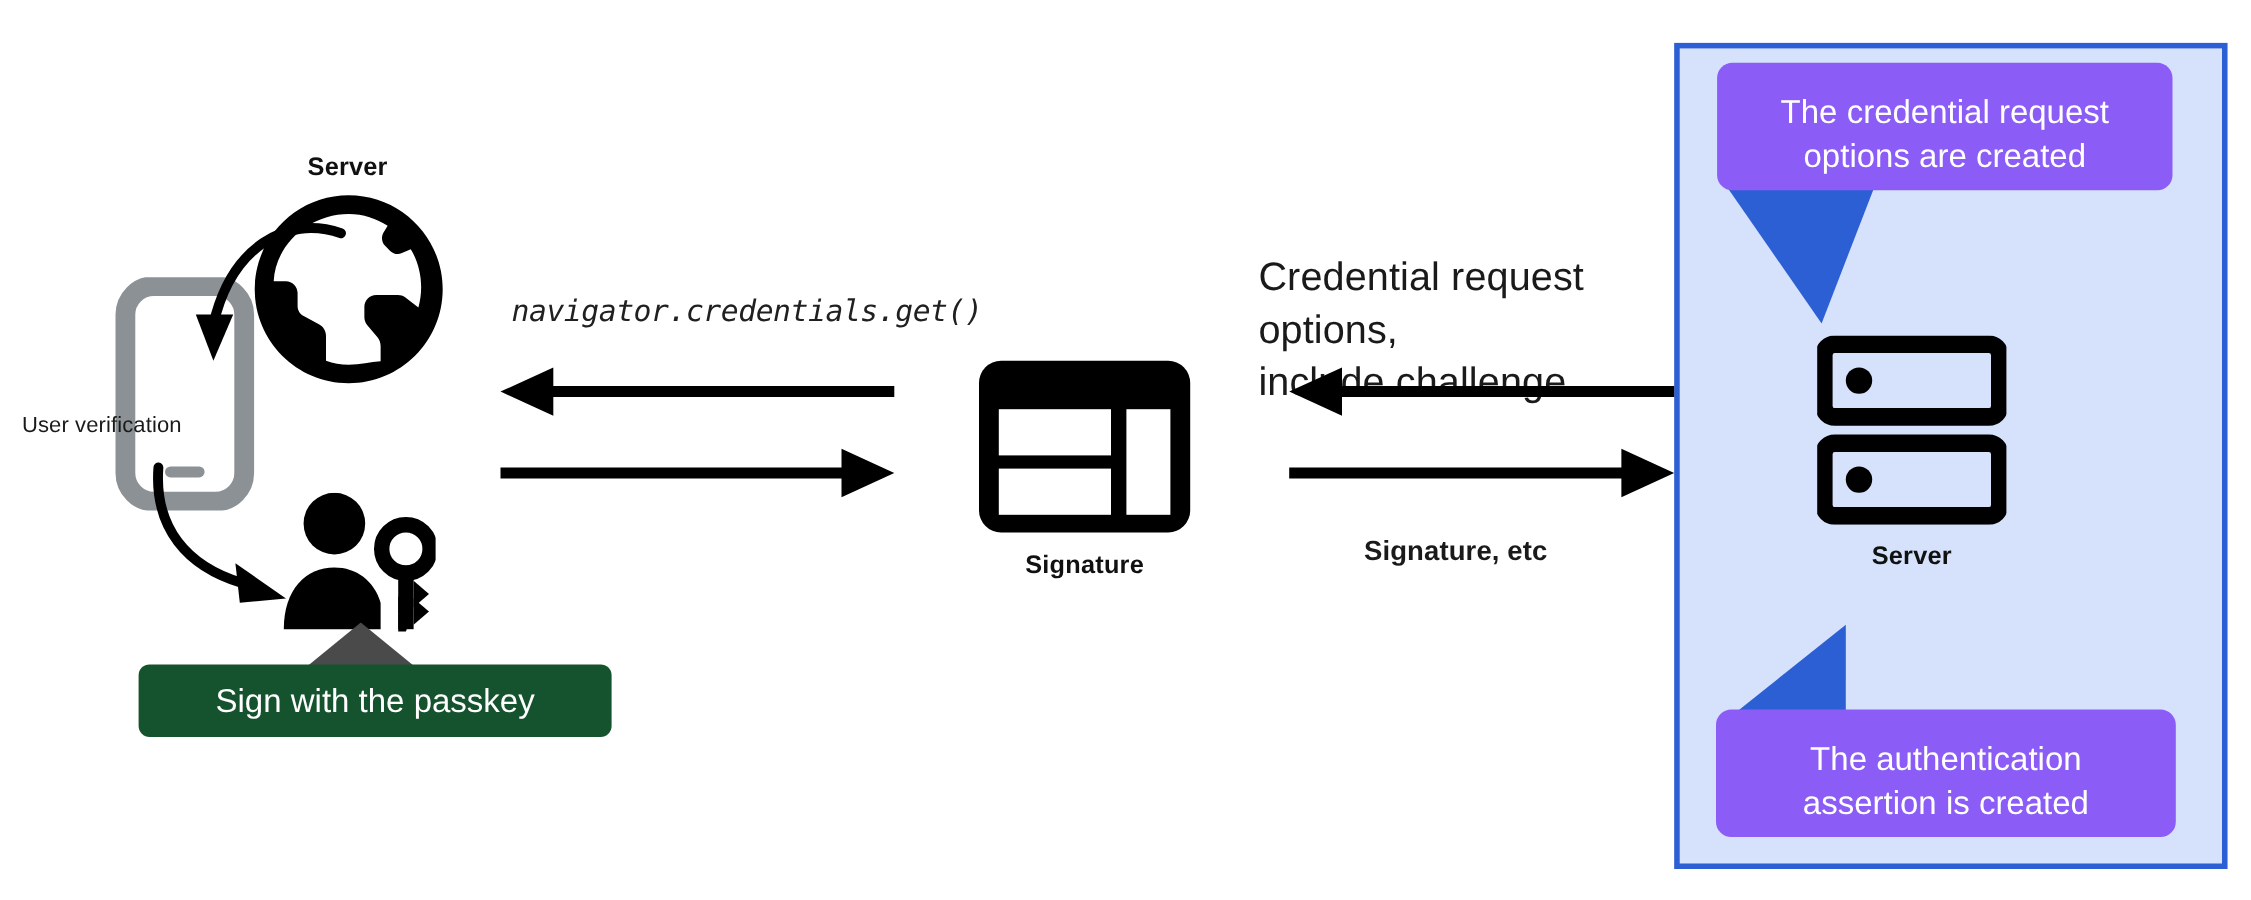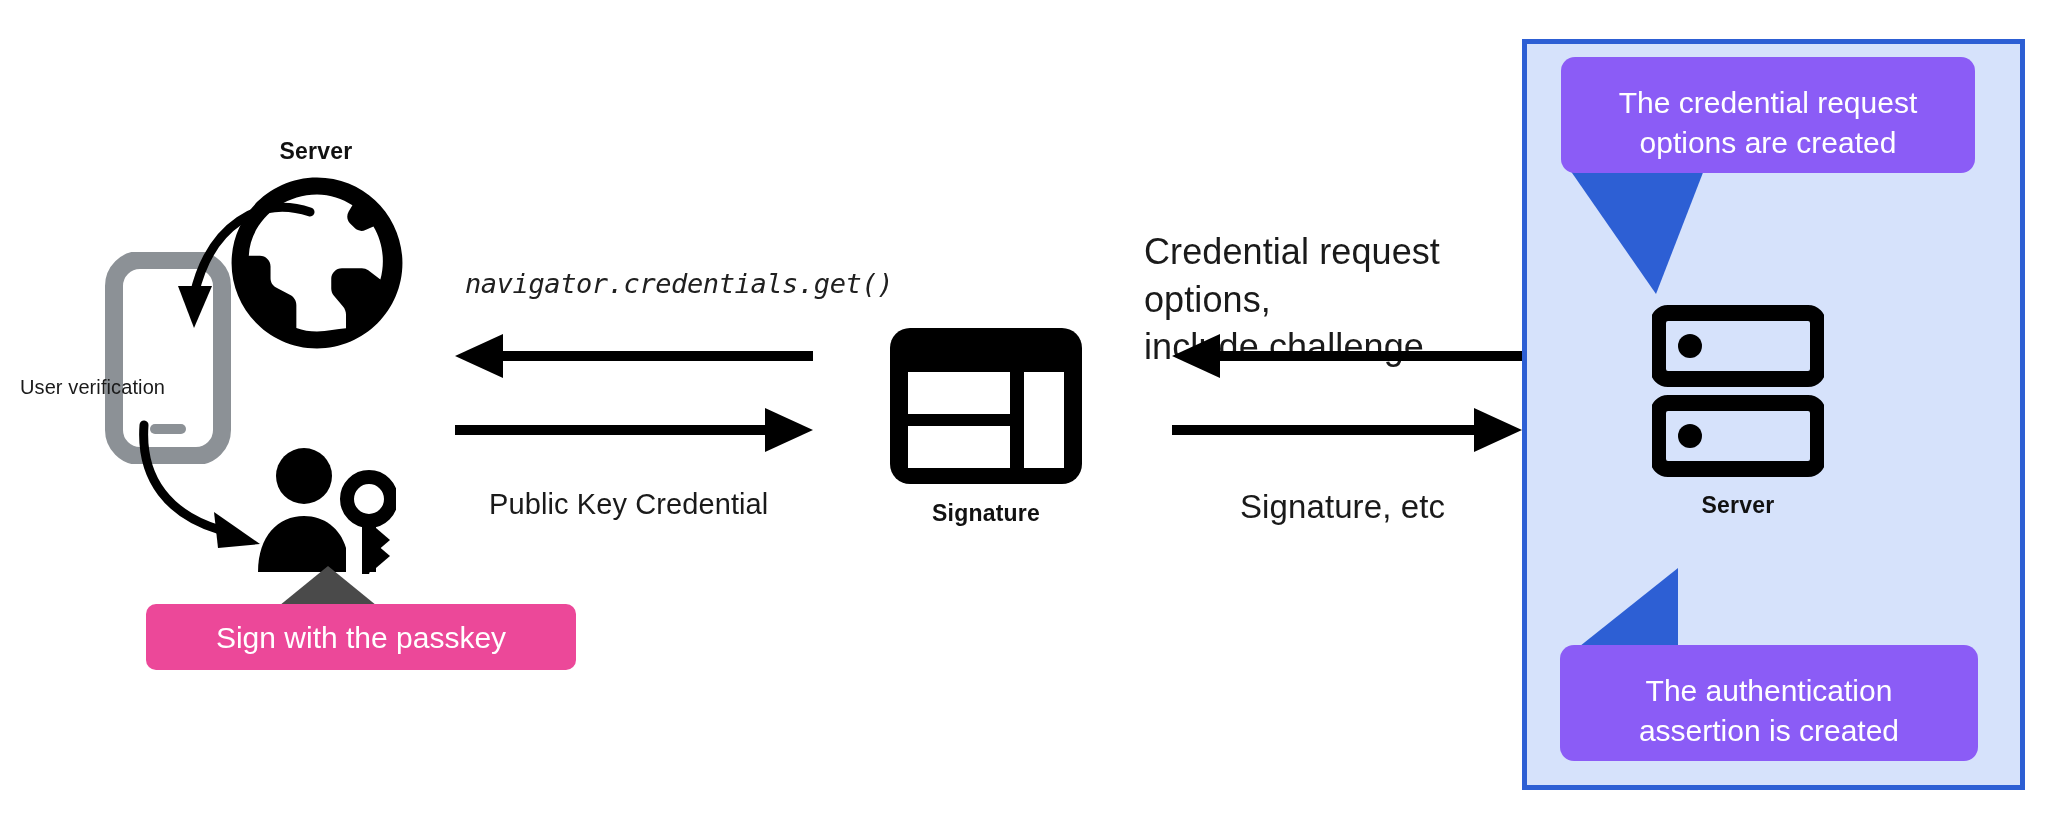--- a/index.html
+++ b/index.html
@@ -65,33 +65,32 @@
     text-align: center;
     display: flex;
     align-items: flex-end;
     justify-content: center;
     box-sizing: border-box;
     padding: 10px 18px;
     white-space: pre-line;
   }
   .tooltip-dark {
     position: absolute;
-    background: #ec4899;
+    background: #14532d;
     border-radius: 10px;
     color: #ffffff;
     font-size: 30px;
     line-height: 1.3;
     text-align: center;
     display: flex;
     align-items: center;
     justify-content: center;
     box-sizing: border-box;
     padding: 8px 20px;
     white-space: nowrap;
-    margin-left: 20px;
   }
 
   
   .tail-svg { position: absolute; overflow: visible; }
 
   
   .icon-wrap { position: absolute; }
 </style>
 </head>
 <body>
@@ -157,21 +156,20 @@
   <svg class="tail-svg" style="left:455px; top:330px; width:360px; height:52px;">
     <line x1="40" y1="26" x2="358" y2="26" stroke="#000000" stroke-width="10"></line>
     <polygon points="0,26 48,4 48,48" fill="#000000"></polygon>
   </svg>
 
   <svg class="tail-svg" style="left:455px; top:404px; width:360px; height:52px;">
     <line x1="0" y1="26" x2="318" y2="26" stroke="#000000" stroke-width="10"></line>
     <polygon points="358,26 310,4 310,48" fill="#000000"></polygon>
   </svg>
 
-  <div class="abs label" style="left:489px; top:485px; width:330px; font-size:29px;">Public Key Credential</div>
 
   <div class="icon-wrap" style="left:888px; top:326px; width:196px; height:160px;">
     <svg width="196" height="160" viewBox="0 0 98 80" aria-hidden="true">
       <rect x="1" y="1" width="96" height="78" rx="10" ry="10" fill="#000000"></rect>
       <rect x="10" y="23" width="51" height="21" fill="#ffffff"></rect>
       <rect x="10" y="50" width="51" height="21" fill="#ffffff"></rect>
       <rect x="68" y="23" width="20" height="48" fill="#ffffff"></rect>
     </svg>
   </div>
 
@@ -185,21 +183,21 @@
   <svg class="tail-svg" style="left:1172px; top:330px; width:350px; height:52px;">
     <line x1="40" y1="26" x2="350" y2="26" stroke="#000000" stroke-width="10"></line>
     <polygon points="0,26 48,4 48,48" fill="#000000"></polygon>
   </svg>
 
   <svg class="tail-svg" style="left:1172px; top:404px; width:350px; height:52px;">
     <line x1="0" y1="26" x2="310" y2="26" stroke="#000000" stroke-width="10"></line>
     <polygon points="350,26 302,4 302,48" fill="#000000"></polygon>
   </svg>
 
-  <div class="abs label" style="left:1240px; top:485px; width:300px; font-size:33px;">Signature, etc</div>
+  <div class="abs label" style="left:1240px; top:485px; width:300px; font-size:25px;font-weight:bold;">Signature, etc</div>
 
   <svg class="tail-svg" style="left:1556px; top:170px; width:260px; height:130px;">
     <polygon points="14,0 148,0 100,124" fill="#2d5fd4"></polygon>
   </svg>
 
   <div class="callout" style="left:1561px; top:57px; width:414px; height:116px;">
     <span>The credential request
 options are created</span>
   </div>
 

